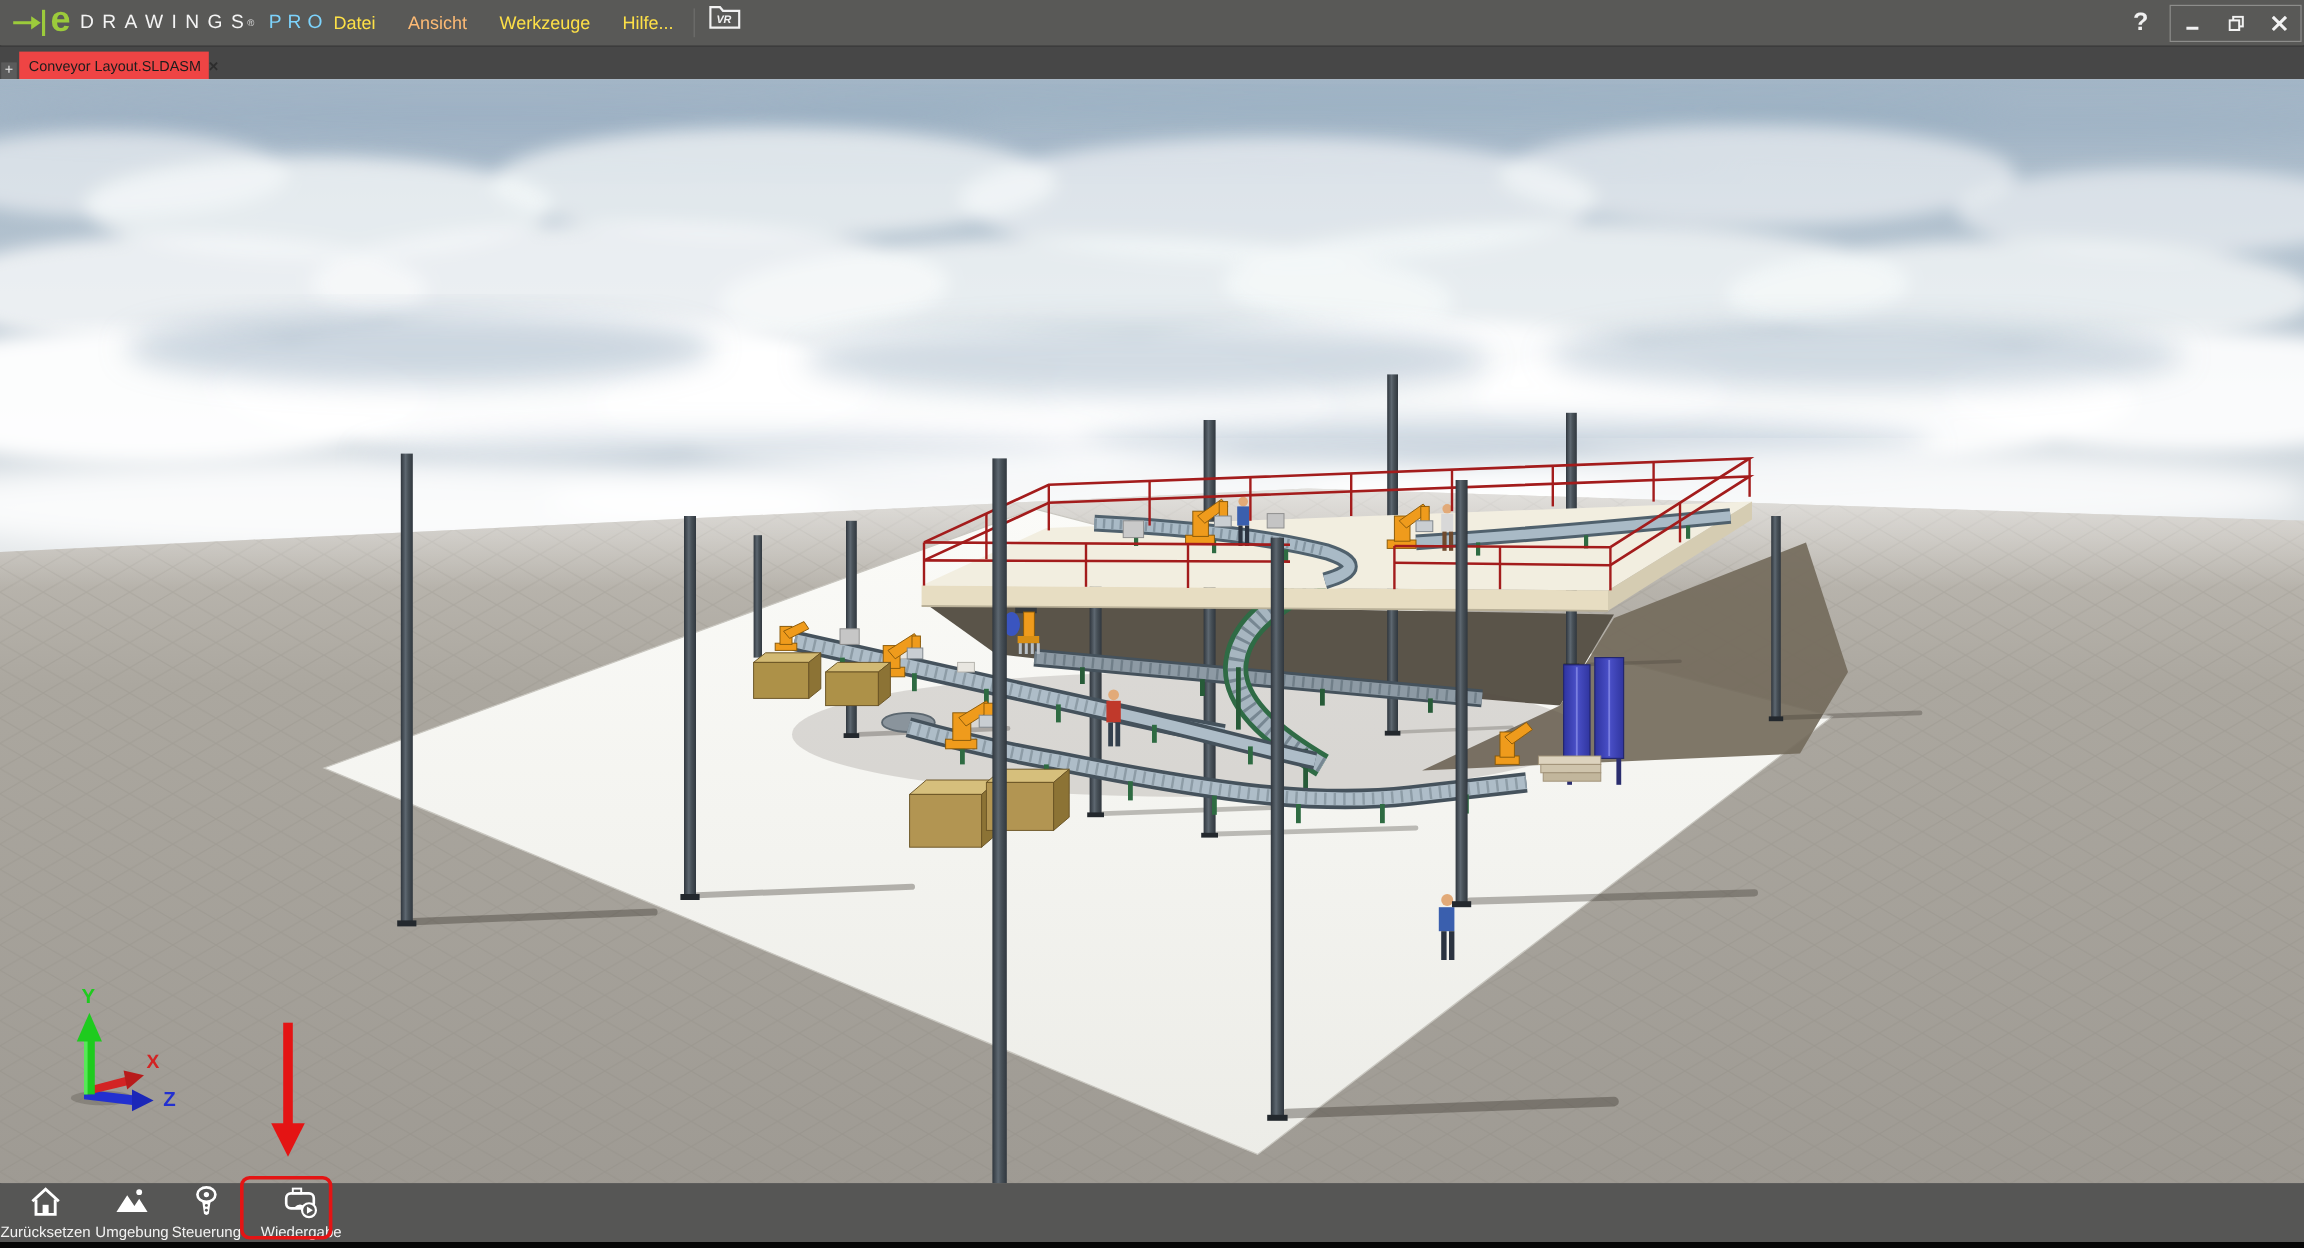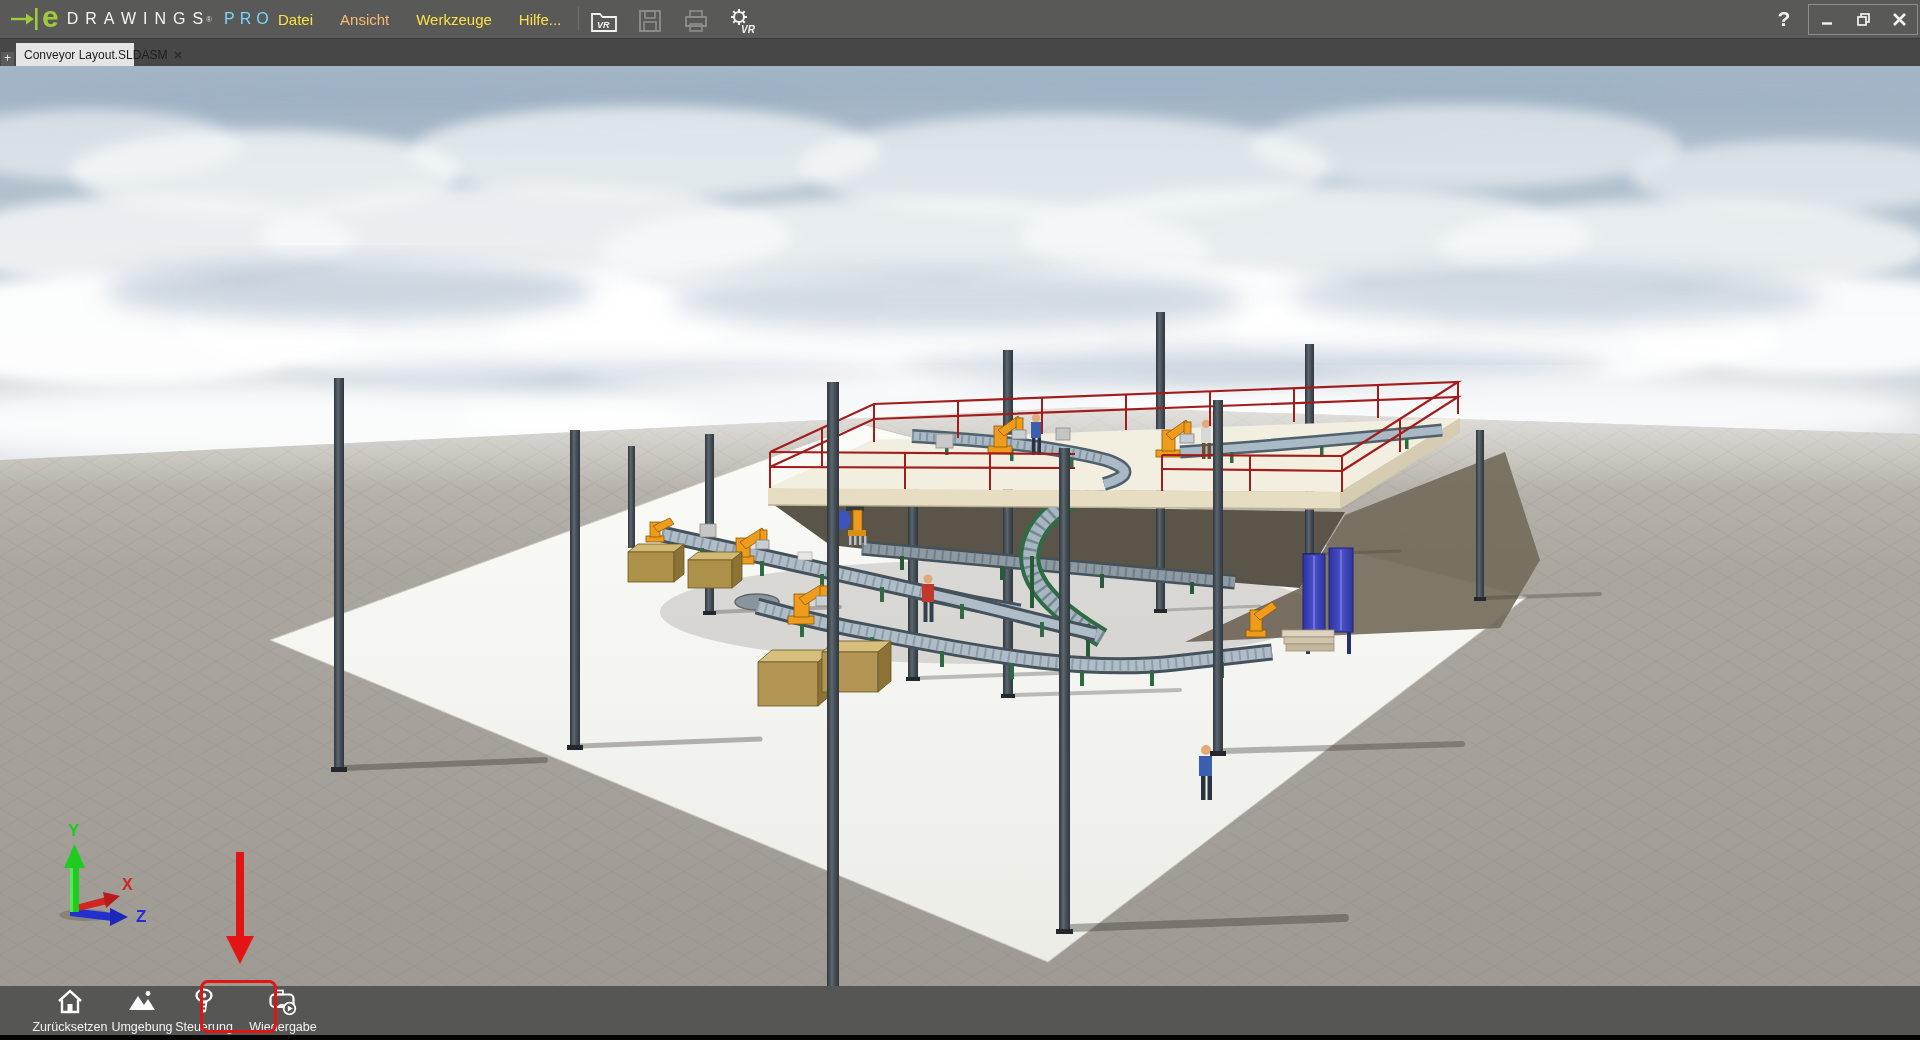--- a/index.html
+++ b/index.html
@@ -10,41 +10,41 @@
   .titlebar{position:absolute;left:0;top:0;width:1920px;height:38px;background:#595957;}
   .brand{position:absolute;left:10px;top:0;height:38px;display:flex;align-items:center;}
   .brand .e-glyph{color:#9ccb3b;font-size:30px;font-weight:bold;line-height:30px;margin-left:2px;transform:translateY(-2px);}
   .brand .name{color:#f4f4f4;font-size:16px;letter-spacing:7px;margin-left:8px;}
   .brand .reg{color:#dcdcdc;font-size:8px;vertical-align:top;margin-left:-4px;}
   .brand .edition{color:#7dd3fc;font-size:16px;letter-spacing:5px;margin-left:12px;}
   .menus{position:absolute;left:278px;top:0;height:38px;display:flex;align-items:center;gap:27px;}
   .menu-item{color:#fde047;font-size:15px;cursor:default;}
   .menu-item.disabled{color:#fdba74;}
   .tb-sep{position:absolute;left:578px;top:7px;width:1px;height:24px;background:#6f6f6d;}
-  .tools{position:absolute;left:590px;top:0;height:42px;display:flex;align-items:center;gap:18px;}
+  .tools{position:absolute;left:590px;top:0;height:42px;display:flex;align-items:center;gap:18px;flex-direction:column;}
   .tool-btn{width:28px;height:28px;display:flex;align-items:center;justify-content:center;}
   .help-btn{position:absolute;left:1768px;top:0;width:32px;height:38px;color:#f0f0f0;font-size:21px;font-weight:bold;display:flex;align-items:center;justify-content:center;}
   .win-controls{position:absolute;left:1808px;top:4px;width:108px;height:29px;border:1px solid #8d8d8b;display:flex;}
   .win-btn{flex:1;display:flex;align-items:center;justify-content:center;}
 
   
   .tabbar{position:absolute;left:0;top:38px;width:1920px;height:28px;background:#474747;border-top:1px solid #3a3a3a;}
   .newtab{position:absolute;left:1px;top:13px;width:13px;height:14px;background:#5b5b5b;color:#e8e8e8;font-size:12px;line-height:13px;text-align:center;}
-  .tab{position:absolute;left:16px;top:4px;width:118px;height:24px;background:#e5e5e5;display:flex;align-items:center;padding:0 8px;box-sizing:border-box;}
+  .tab{position:absolute;left:16px;top:4px;width:158px;height:24px;background:#ef4444;display:flex;align-items:center;padding:0 8px;box-sizing:border-box;}
   .tab-label{color:#1d1d1d;font-size:12px;white-space:nowrap;flex:1;}
   .tab-close{color:#2d2d2d;font-size:11px;font-weight:bold;margin-left:6px;}
 
   
   .viewport{position:absolute;left:0;top:66px;width:1920px;height:920px;overflow:hidden;background:#cfd8df;}
   .scene{position:absolute;left:0;top:-66px;width:1920px;height:1040px;}
   .triad{position:absolute;left:40px;top:754px;width:120px;height:110px;}
 
   
   .toolbar-bottom{position:absolute;left:0;top:986px;width:1920px;height:49px;background:#565655;}
-  .bt-item{position:absolute;top:2px;height:46px;display:flex;flex-direction:column;align-items:center;justify-content:space-between;padding-left:32px;}
+  .bt-item{position:absolute;top:2px;height:46px;display:flex;flex-direction:column;align-items:center;justify-content:space-between;}
   .bt-label{color:#f2f2f2;font-size:12.5px;line-height:14px;white-space:nowrap;}
   .bottomstrip{position:absolute;left:0;top:1035px;width:1920px;height:5px;background:#060606;}
 
   
   .anno-rect{position:absolute;left:200px;top:980px;width:77px;height:53px;border:3.5px solid #e41414;border-radius:8px;box-sizing:border-box;z-index:60;pointer-events:none;}
   .anno-arrow{position:absolute;left:222px;top:852px;width:36px;height:116px;z-index:55;pointer-events:none;}
 </style>
 </head>
 <body>
 

